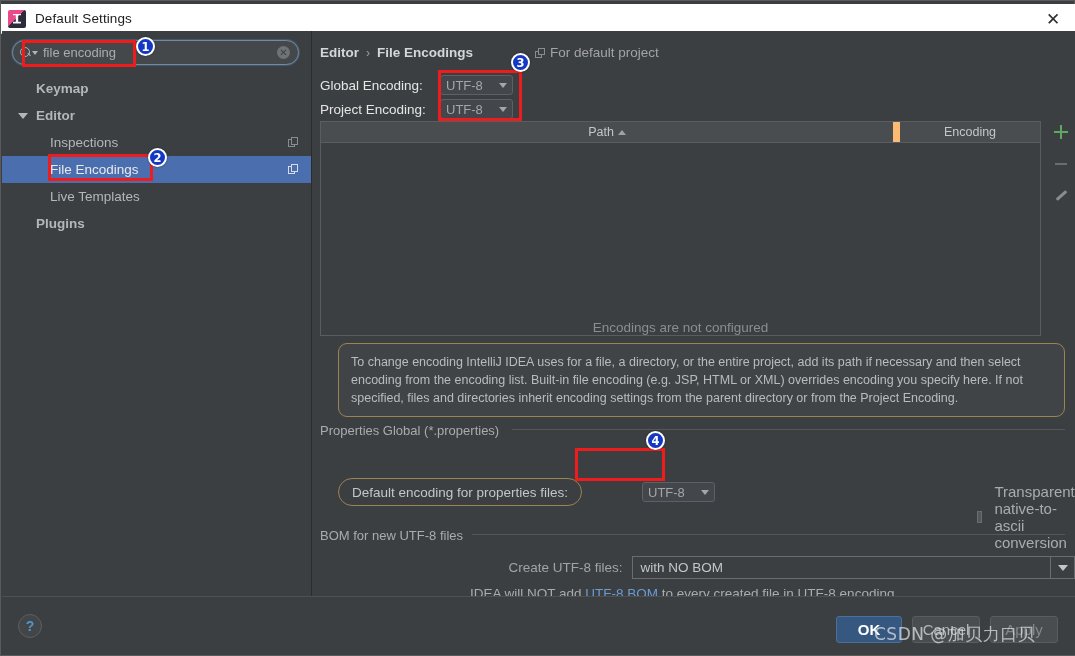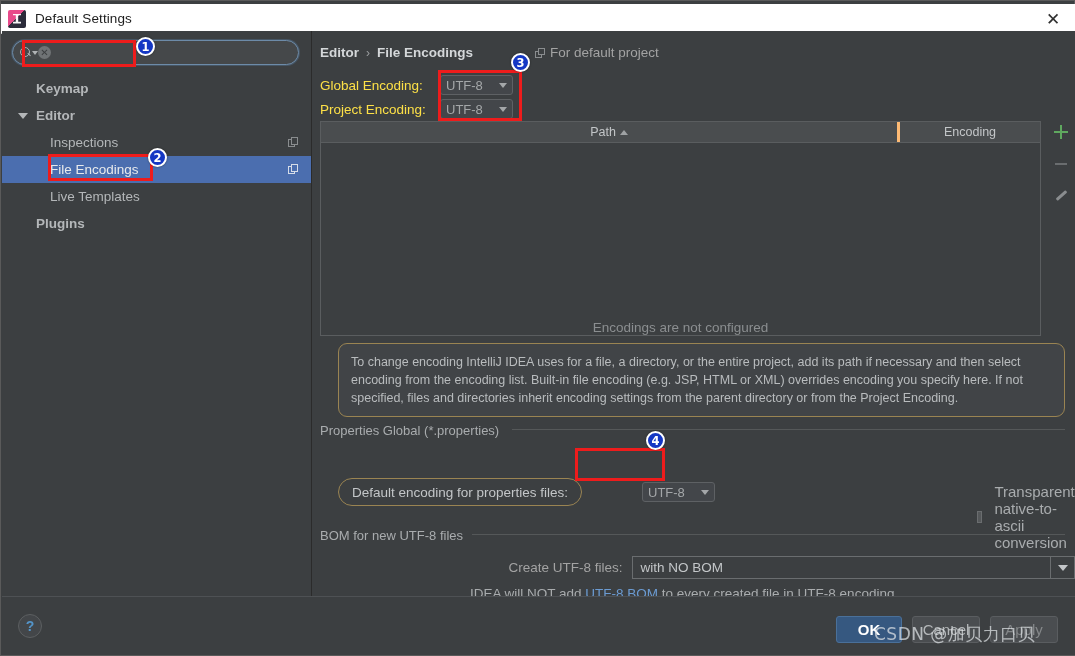--- a/index.html
+++ b/index.html
@@ -135,21 +135,21 @@
     position: absolute; display: block; width: 7px; height: 7px;
     border: 1.2px solid #8a8d8f;
   }
   .crumb .projicon i.b { left: 0; top: 3px; }
   .crumb .projicon i.f { left: 3px; top: 0; background: #3c3f41; }
   .crumb .c3 { margin-left: 4px; color: #a3a3a3; }
 
   .encrow {
     position: absolute; display: flex; align-items: center; font-size: 13.5px;
   }
-  .encrow .lbl { color: #fde047; width: 120px; }
+  .encrow .lbl { color: #e5e5e5; width: 120px; }
   .combo-sm {
     height: 20px; min-width: 64px; padding: 0 5px;
     background: #43464a; border: 1px solid #5e6164; border-radius: 3px;
     display: flex; align-items: center; gap: 16px;
     font-size: 13px; color: #a4a7a9;
   }
   .combo-sm .tri {
     width: 0; height: 0; border-left: 4px solid transparent;
     border-right: 4px solid transparent; border-top: 5px solid #a4a7a9;
   }
@@ -160,21 +160,21 @@
     border: 1px solid #5a5d5f; background: #3c3f41;
   }
   .thead {
     display: flex; height: 21px; background: #4a4d4f;
     border-bottom: 1px solid #5a5d5f;
   }
   .th {
     display: flex; align-items: center; justify-content: center;
     font-size: 12.5px; color: #c3c6c8; height: 20px;
   }
-  .th.path { flex: 1; border-right: 3px solid #fdba74; gap: 4px; text-align: center; }
+  .th.path { flex: 1; border-right: 7px solid #fdba74; gap: 4px; text-align: center; }
   .th.enc { width: 140px; }
   .sortarrow {
     width: 0; height: 0; border-left: 4px solid transparent;
     border-right: 4px solid transparent; border-bottom: 5px solid #9fa2a4;
   }
   .tbody {
     height: 192px; display: flex; align-items: flex-end; justify-content: center;
     background: #3c3f41;
   }
   .empty-msg { font-size: 13.5px; color: #8b8e90; margin-top: -8px; }
@@ -314,20 +314,21 @@
     <div class="tb-title">Default Settings</div>
     <div class="tb-close">✕</div>
   </div>
 
   <div class="leftpane">
 
     <div class="searchwrap">
       <div class="searchbox">
         <span class="s-mag"></span>
         <span class="s-caret"></span>
+        <span class="s-text">file encoding</span>
         <span class="s-clear">✕</span>
       </div>
     </div>
 
     <div class="tree">
 
       <div class="trow lvl0">
         <span class="tlabel">Keymap</span>
       </div>
 

